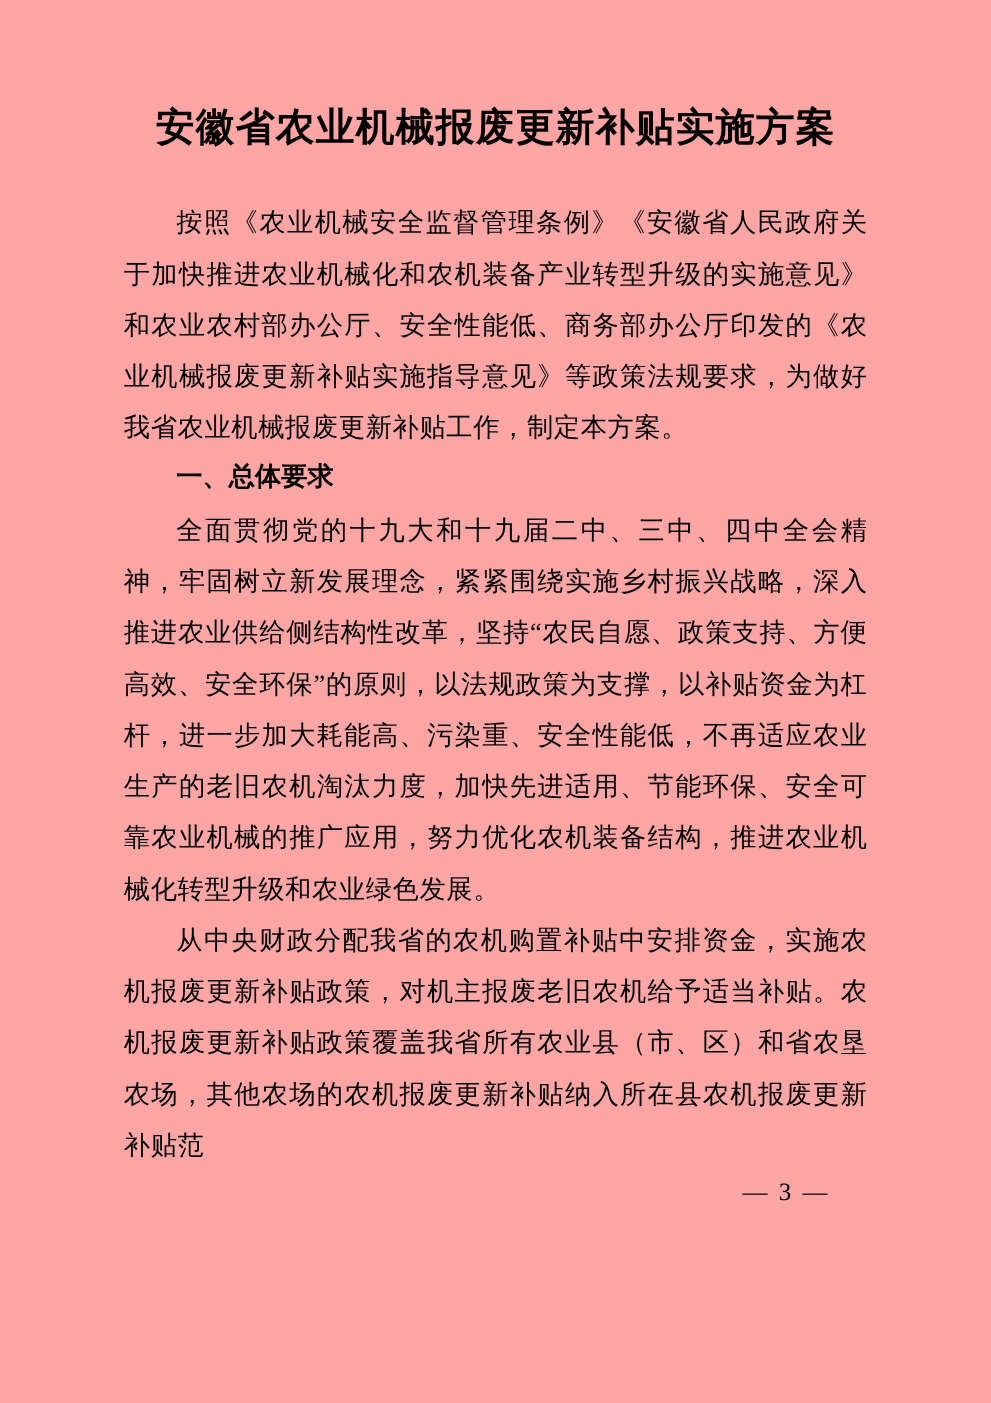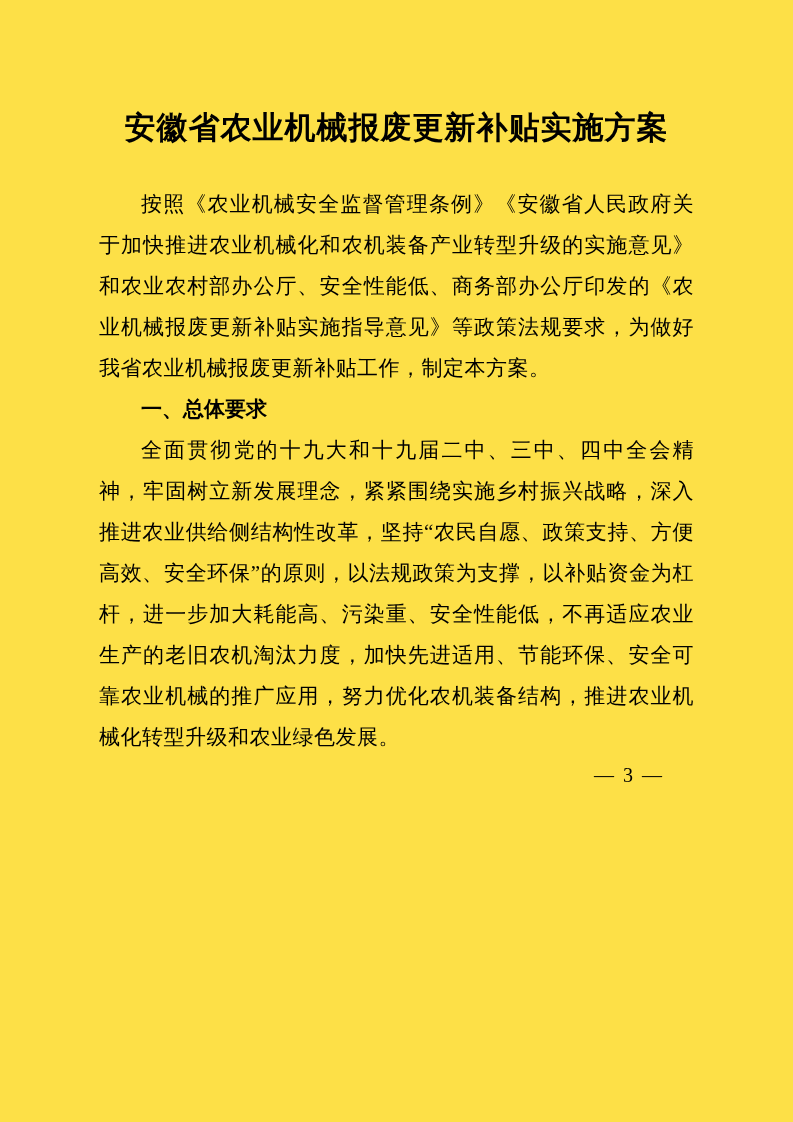--- a/index.html
+++ b/index.html
@@ -7,22 +7,22 @@
   body {
     width: 793px;
     height: 1122px;
     font-family: "Liberation Serif", "DejaVu Serif", serif;
     color: #000000;
     overflow: hidden;
   }
   .page {
     width: 793px;
     height: 1122px;
-    background: #fde047;
-    padding: 106px 99px 0 99px;
+    background: #fca5a5;
+    padding: 80px 99px 0 99px;
     position: relative;
   }
   .doc-title {
     font-family: "Liberation Serif", "DejaVu Serif", serif;
     font-weight: bold;
     font-size: 31px;
     line-height: 44px;
     letter-spacing: 1px;
     text-align: center;
     margin-bottom: 34px;
@@ -30,21 +30,21 @@
   }
   .para {
     font-size: 21px;
     line-height: 41px;
     letter-spacing: 0.5px;
     text-align: justify;
     text-justify: inter-character;
     text-indent: 2em;
   }
   .heading {
-    font-family: Liberation Serif, serif;
+    font-family: Liberation Mono, monospace;
     font-weight: bold;
     font-size: 21px;
     line-height: 41px;
     text-indent: 2em;
   }
   .page-number {
     font-size: 20px;
     line-height: 34px;
     text-align: right;
     padding-right: 30px;
@@ -57,15 +57,16 @@
 <div class="page">
   <h1 class="doc-title">安徽省农业机械报废更新补贴实施方案</h1>
 
   <p class="para">按照《农业机械安全监督管理条例》《安徽省人民政府关于加快推进农业机械化和农机装备产业转型升级的实施意见》和农业农村部办公厅、安全性能低、商务部办公厅印发的《农业机械报废更新补贴实施指导意见》等政策法规要求，为做好我省农业机械报废更新补贴工作，制定本方案。</p>
 
   <p class="heading">一、总体要求</p>
 
   <p class="para">全面贯彻党的十九大和十九届二中、三中、四中全会精神，牢固树立新发展理念，紧紧围绕实施乡村振兴战略，深入推进农业供给侧结构性改革，坚持“农民自愿、政策支持、方便高效、安全环保”的原则，以法规政策为支撑，以补贴资金为杠杆，进一步加大耗能高、污染重、安全性能低，不再适应农业生产的老旧农机淘汰力度，加快先进适用、节能环保、安全可靠农业机械的推广应用，努力优化农机装备结构，推进农业机械化转型升级和农业绿色发展。</p>
 
 
+  <p class="para">从中央财政分配我省的农机购置补贴中安排资金，实施农机报废更新补贴政策，对机主报废老旧农机给予适当补贴。农机报废更新补贴政策覆盖我省所有农业县（市、区）和省农垦农场，其他农场的农机报废更新补贴纳入所在县农机报废更新补贴范</p>
 
   <div class="page-number">— 3 —</div>
 </div>
 
 </body></html>

